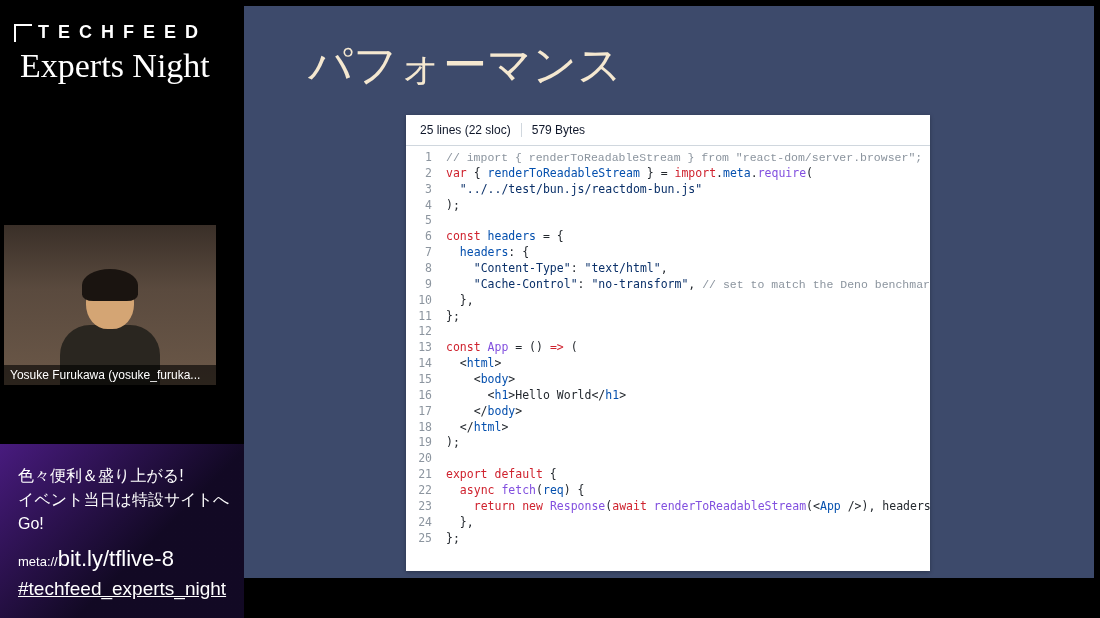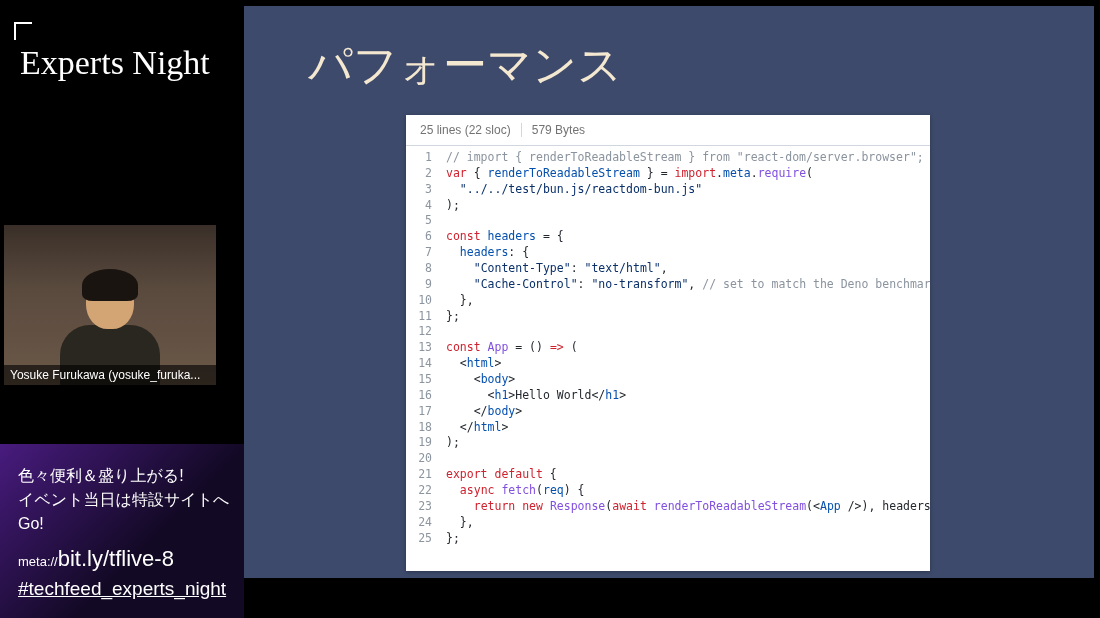--- a/index.html
+++ b/index.html
@@ -130,21 +130,21 @@
     background: #fff;
     margin-left: 162px;
     width: 524px;
     height: 456px;
     box-shadow: 0 1px 4px rgba(0,0,0,0.3);
     overflow: hidden;
     font-size: 11.5px;
   }
   .code-header {
     padding: 8px 14px;
-    color: #737373;
+    color: #0f172a;
     border-bottom: 1px solid #d0d7de;
     font-size: 12px;
   }
   .code-header span + span::before {
     content: "";
     border-left: 1px solid #d0d7de;
     margin: 0 10px;
   }
   .code-body {
     font-family: ui-monospace, SFMono-Regular, "SF Mono", Menlo, Consolas, monospace;
@@ -155,34 +155,35 @@
   .code-line { display: flex; }
   .lineno {
     width: 40px;
     text-align: right;
     padding-right: 14px;
     color: #8c959f;
     user-select: none;
     flex-shrink: 0;
   }
   .code-content { flex: 1; overflow: hidden; }
-  .tok-comment { color: #8b949e; }
+  .tok-comment { color: #8b949e; font-family: Liberation Mono, monospace; }
   .tok-keyword { color: #cf222e; }
   .tok-string  { color: #0a3069; }
   .tok-func    { color: #8250df; }
   .tok-prop    { color: #0550ae; }
   .tok-default { color: #24292f; }
 </style>
 </head>
 <body>
 
 <div class="sidebar">
   <div class="logo-area">
     <div class="logo-main">
       <span class="logo-icon"></span>
+      <span>TECHFEED</span>
     </div>
     <div class="logo-sub">Experts Night</div>
   </div>
 
   <div class="webcam">
     <div class="webcam-person">
       <div class="webcam-head">
           <div class="webcam-hair"></div>
         </div>
       <div class="webcam-body"></div>

